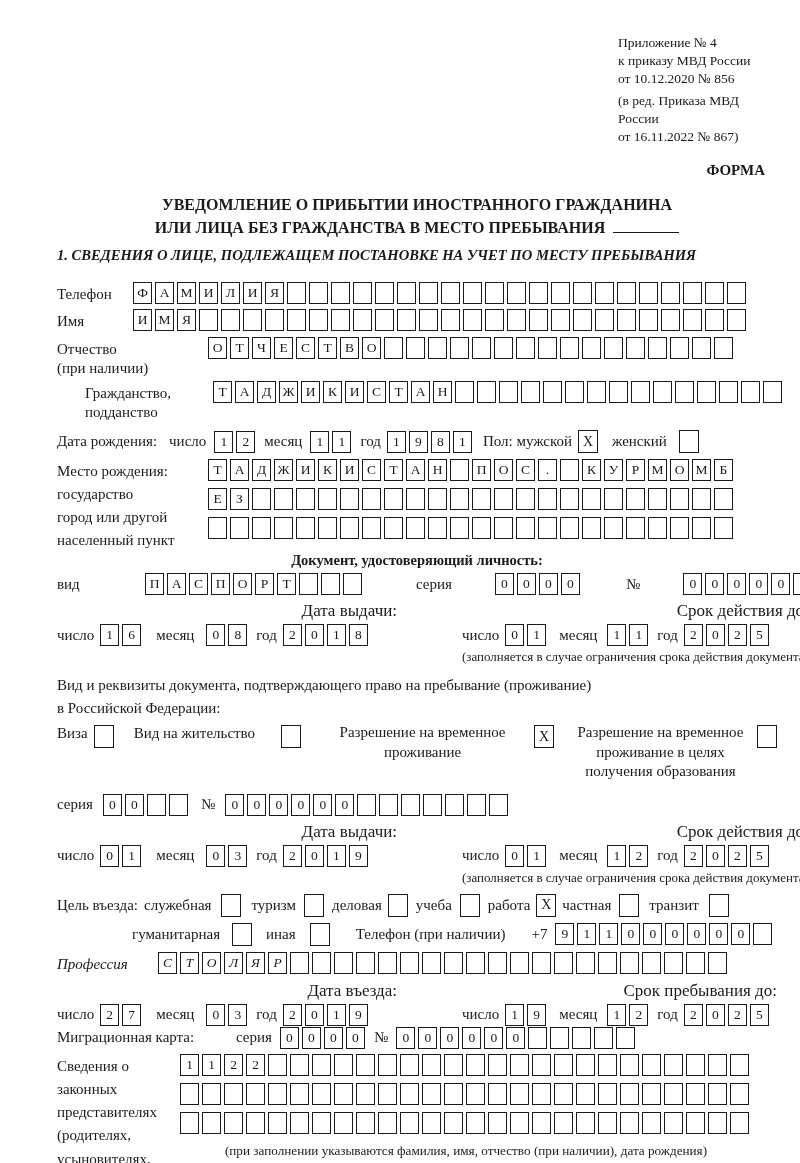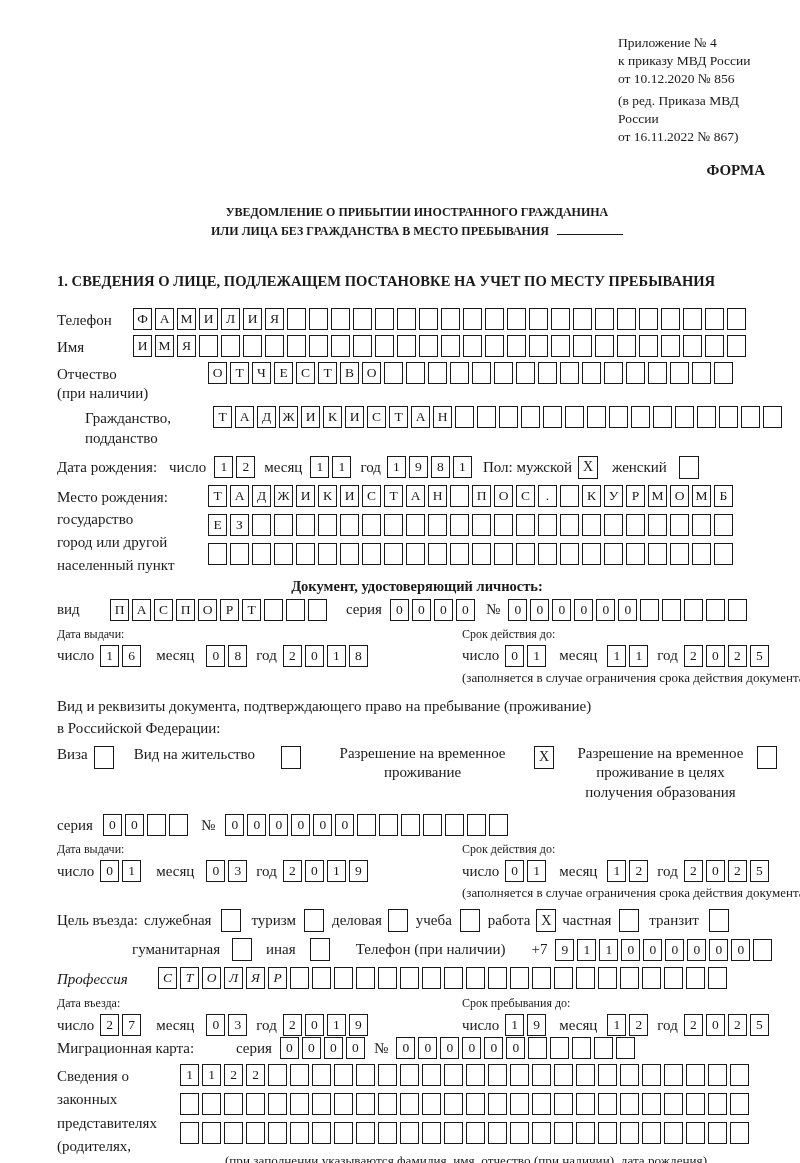--- a/index.html
+++ b/index.html
@@ -4,24 +4,24 @@
 <style>
   * { margin:0; padding:0; box-sizing:border-box; }
   html,body { background:#ffffff; }
   body { width:800px; font-family:"Liberation Serif", serif; color:#1a1a1a; }
   .page { width:800px; height:1163px; padding:34px 23px 0 57px; overflow:hidden; position:relative; }
 
   .annex { margin-left:561px; font-size:13.5px; line-height:1.32; }
   .annex .gap { margin-top:5px; }
   .forma { text-align:right; padding-right:12px; margin-top:16px; font-weight:bold; font-size:15px; }
 
-  .title { text-align:center; font-weight:bold; font-size:12px; line-height:1.45; margin-top:25px; }
+  .title { text-align:center; font-weight:bold; font-size:16px; line-height:1.45; margin-top:14px; }
   .blank { display:inline-block; width:66px; border-bottom:1.6px solid #1a1a1a; height:14px; margin-left:8px; }
 
-  .sheading { font-weight:bold; font-size:14.6px; margin-top:32px; white-space:nowrap; }
+  .sheading { font-weight:bold; font-size:14.6px; margin-top:8px; white-space:nowrap;font-style:italic; }
 
   .frow { display:flex; align-items:flex-start; }
   .flabel { font-size:15px; line-height:1.28; padding-top:3px; flex:none; }
   .w76 { width:76px; } .w128 { width:128px; } .w151 { width:151px; } .w101 { width:101px; } .w123 { width:123px; }
 
   .cells { display:flex; flex:none; }
   .cell { width:19px; height:22px; border:1.6px solid #1a1a1a; margin-right:3px; flex:none;
           display:flex; align-items:center; justify-content:center; font-size:13.5px; }
   .stack .cells { margin-bottom:7px; }
 
@@ -29,21 +29,21 @@
         align-items:center; justify-content:center; font-size:14px; }
 
   .inline-row { display:flex; align-items:center; }
   .dword { font-size:15px; flex:none; }
 
   .center-bold { text-align:center; font-weight:bold; font-size:14.5px; }
 
   .two-col { display:flex; }
   .col-l { width:340px; flex:none; }
   .col-r { flex:1; padding-left:65px; }
-  .col-h { text-align:left; font-size:12px; margin-bottom:3px; }
+  .col-h { text-align:right; font-size:17px; margin-bottom:3px; }
   .date-row { display:flex; align-items:center; }
   .note { font-size:13px; text-align:right; margin-top:3px; white-space:nowrap; }
 
   .intro { font-size:15px; line-height:1.5; margin-top:9px; }
 
   .opt-label-c { text-align:center; font-size:15px; line-height:1.3; }
   .mt2 { margin-top:2px; }
 
   .reps-note { font-size:13.2px; margin-top:9px; text-align:center; white-space:nowrap; }
 
@@ -319,21 +319,21 @@
           <span class="cell"></span>
           <span class="cell"></span>
           <span class="cell"></span>
           <span class="cell"></span>
         </span>
     </span>
   </div>
 
   <div class="center-bold" style="margin-top:2px;">Документ, удостоверяющий личность:</div>
 
-  <div class="inline-row" style="margin-top:4px;">
+  <div class="inline-row" style="margin-top:4px;gap:35px;">
     <span class="dword" style="width:53px;">вид</span>
     <span class="cells">
         <span class="cell">П</span>
         <span class="cell">А</span>
         <span class="cell">С</span>
         <span class="cell">П</span>
         <span class="cell">О</span>
         <span class="cell">Р</span>
         <span class="cell">Т</span>
         <span class="cell"></span>

